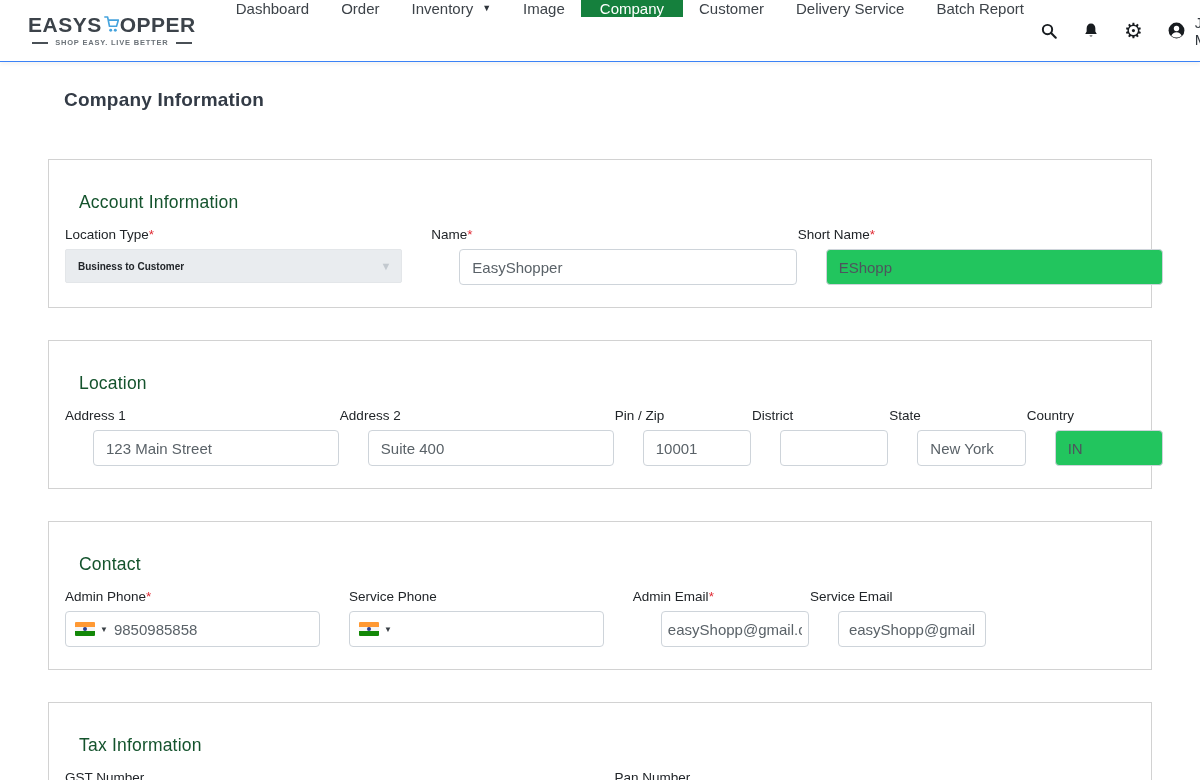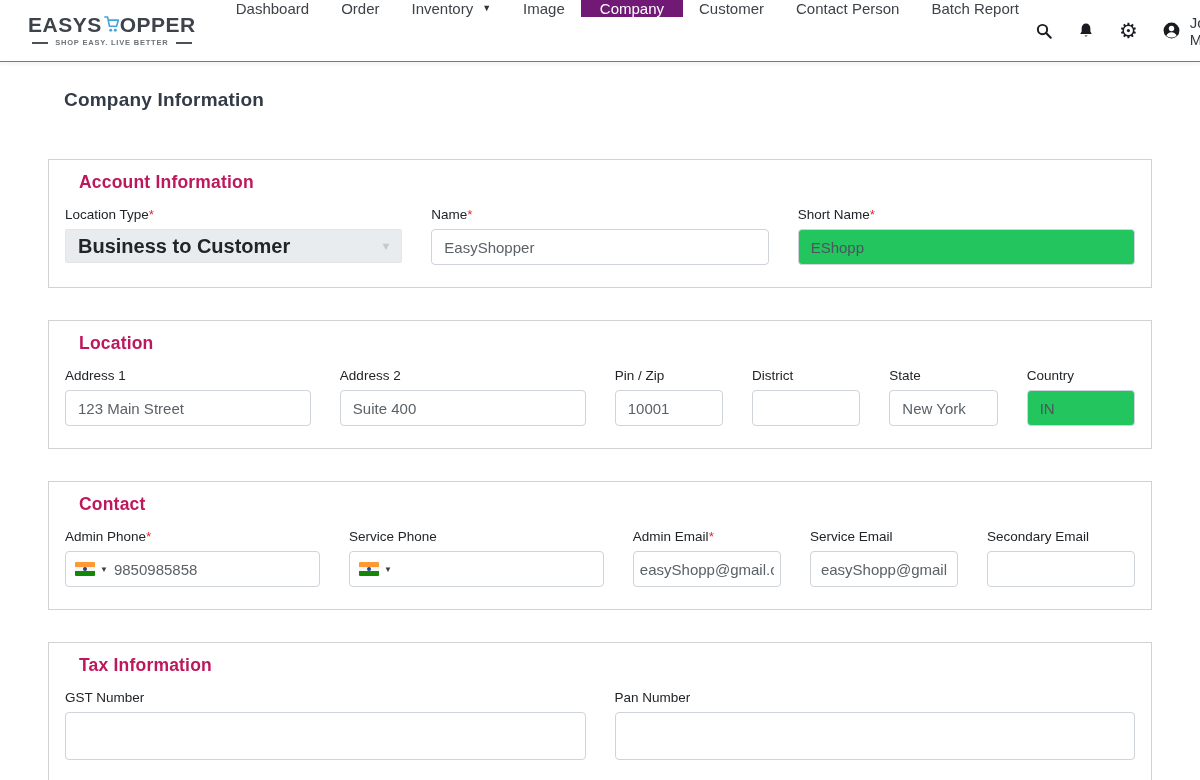--- a/index.html
+++ b/index.html
@@ -15,54 +15,54 @@
   .brand-word { font-size: 21px; font-weight: 700; letter-spacing: 0.5px; color: #3c434a; line-height: 22px; }
   .brand-cart { margin: 0 1px; display: inline-flex; }
   .brand-tagline { display: flex; align-items: center; gap: 7px; margin-top: 2px; }
   .brand-tagline .tl-line { width: 16px; height: 2px; background: #4a5056; }
   .brand-tagline .tl-text { font-size: 7.5px; letter-spacing: 0.8px; color: #6b7278; font-weight: 600; }
 
   .nav-items { display: flex; align-items: flex-start; height: 62px; }
   .nav-item { display: flex; align-items: center; padding: 0 16px; font-size: 15px;
     color: #3d4349; text-decoration: none; cursor: pointer; white-space: nowrap; }
   .nav-item .chev { margin-left: 9px; font-size: 9px; color: #2f353b; }
-  .nav-item.active { background: #701a75; color: #fff; padding: 0 19px; }
+  .nav-item.active { background: #15803d; color: #fff; padding: 0 19px; }
 
   .nav-right { margin-left: auto; display: flex; align-items: center; gap: 24px; padding-right: 30px; }
   .icon-btn { display: inline-flex; align-items: center; justify-content: center; cursor: pointer;
     color: #181c20; width: 20px; height: 20px; }
   .gear-glyph { font-size: 21px; line-height: 20px; color: #181c20; }
   .user-wrap { display: flex; align-items: center; gap: 9px; cursor: pointer; }
   .user-name { font-size: 15px; color: #32383e; }
 
   
   .page-title { font-size: 19px; color: #333b46; margin: 27px 0 0 64px; letter-spacing: 0.2px; }
 
   .card { border: 1px solid #d2d2d2; margin: 0 48px 32px 48px; padding: 12px 16px 22px 16px; background: #fff; }
   .card:first-of-type { margin-top: 48px; }
-  .card h2 { font-size: 17.5px; font-weight: 700; color: #be185d; margin: 0 0 14px 14px; letter-spacing: 0.2px; }
+  .card h2 { font-size: 17.5px; font-weight: 400; color: #14532d; margin: 20px 0 14px 14px; letter-spacing: 0.2px; }
 
   .grid { display: grid; gap: 29px; }
   .grid-account { grid-template-columns: repeat(3, 1fr); }
   .grid-location { grid-template-columns: 2.27fr 2.27fr 1fr 1fr 1fr 1fr; }
   .grid-contact { grid-template-columns: repeat(5, 1fr); }
   .grid-tax { grid-template-columns: repeat(2, 1fr); }
 
   .field label { display: block; font-size: 13.5px; color: #212529; margin-bottom: 7px; }
   .req { color: #e02b35; }
   .form-input { width: 100%; height: 36px; border: 1px solid #ced4da; border-radius: 4px;
     padding: 0 12px; font-size: 15px; color: #5a6268; background: #fff; outline: none;
-    font-family: "Liberation Sans", sans-serif; }
+    font-family: "Liberation Sans", sans-serif; margin-left: 28px; }
   .form-input:disabled, .form-input.disabled { background: #22c55e; color: #4d555d; }
   .tall { height: 48px; }
 
   
   .pseudo-select { position: relative; height: 34px; background: #e9ecef; border: 1px solid #e3e6e9;
     border-radius: 2px; display: flex; align-items: center; padding: 0 12px; cursor: pointer; }
-  .pseudo-select .sel-text { font-size: 20px; font-weight: 700; color: #212529; }
+  .pseudo-select .sel-text { font-size: 10px; font-weight: 700; color: #212529; }
   .pseudo-select .sel-caret { position: absolute; right: 10px; font-size: 11px; color: #c3c9cf; }
 
   
   .phone-box { display: flex; align-items: center; height: 36px; border: 1px solid #ced4da;
     border-radius: 4px; background: #fff; padding-left: 9px; }
   .flag-btn { display: flex; align-items: center; gap: 5px; cursor: pointer; }
   .flag { width: 20px; height: 14px; display: flex; flex-direction: column; border-radius: 1px; overflow: hidden; position: relative; }
   .flag .f-saffron { flex: 1; background: #ff9933; }
   .flag .f-white { flex: 1; background: #f6f6f6; position: relative; }
   .flag .f-green { flex: 1; background: #138808; }
@@ -100,21 +100,21 @@
   <nav class="nav-items">
     <a class="nav-item">Dashboard</a>
     <a class="nav-item">Order</a>
     <a class="nav-item">
       <span>Inventory</span>
       <span class="chev">▼</span>
     </a>
     <a class="nav-item">Image</a>
     <a class="nav-item active">Company</a>
     <a class="nav-item">Customer</a>
-    <a class="nav-item">Contact Person</a>
+    <a class="nav-item">Delivery Service</a>
     <a class="nav-item">Batch Report</a>
   </nav>
 
   <div class="nav-right">
     <span class="icon-btn">
       <svg width="18" height="18" viewBox="0 0 24 24">
         <circle cx="10" cy="10" r="6.2" fill="none" stroke="#181c20" stroke-width="2.6"></circle>
         <line x1="14.8" y1="14.8" x2="21" y2="21" stroke="#181c20" stroke-width="2.8" stroke-linecap="round"></line>
       </svg>
     </span>
@@ -230,24 +230,20 @@
       </div>
     </div>
     <div class="field">
       <label><span>Admin Email</span><span class="req">*</span></label>
       <input class="form-input" style="padding: 0px 6px;" type="text" value="easyShopp@gmail.com">
     </div>
     <div class="field">
       <label>Service Email</label>
       <input class="form-input" style="padding: 0px 10px;" type="text" value="easyShopp@gmail.com">
     </div>
-    <div class="field">
-      <label>Secondary Email</label>
-      <input class="form-input" type="text" value="" style="">
-    </div>
   </div>
 </section>
 
 <section class="card">
   <h2>Tax Information</h2>
   <div class="grid grid-tax">
     <div class="field">
       <label>GST Number</label>
       <input class="form-input tall" type="text" value="" style="">
     </div>

